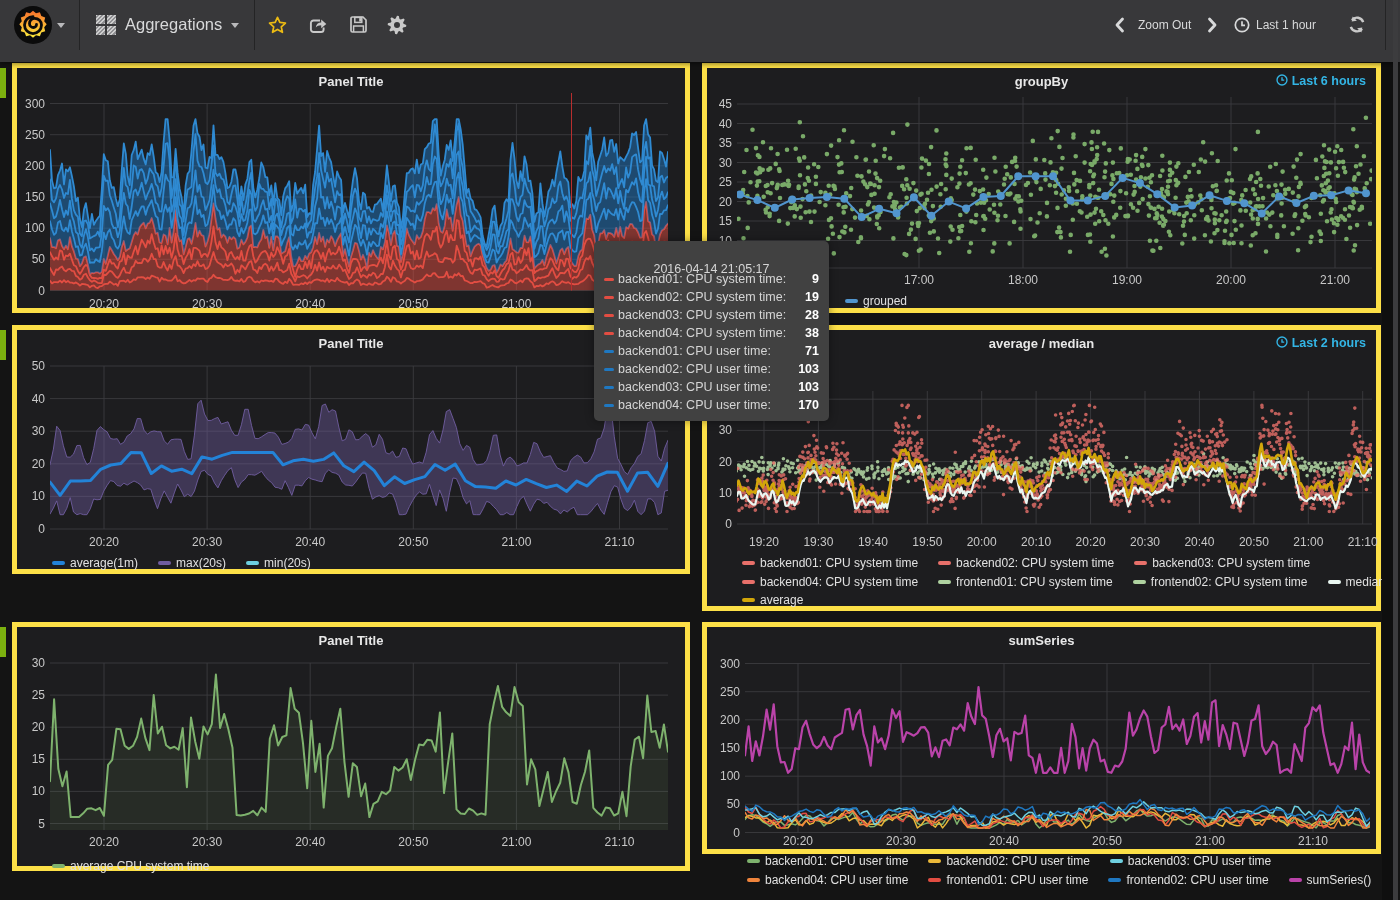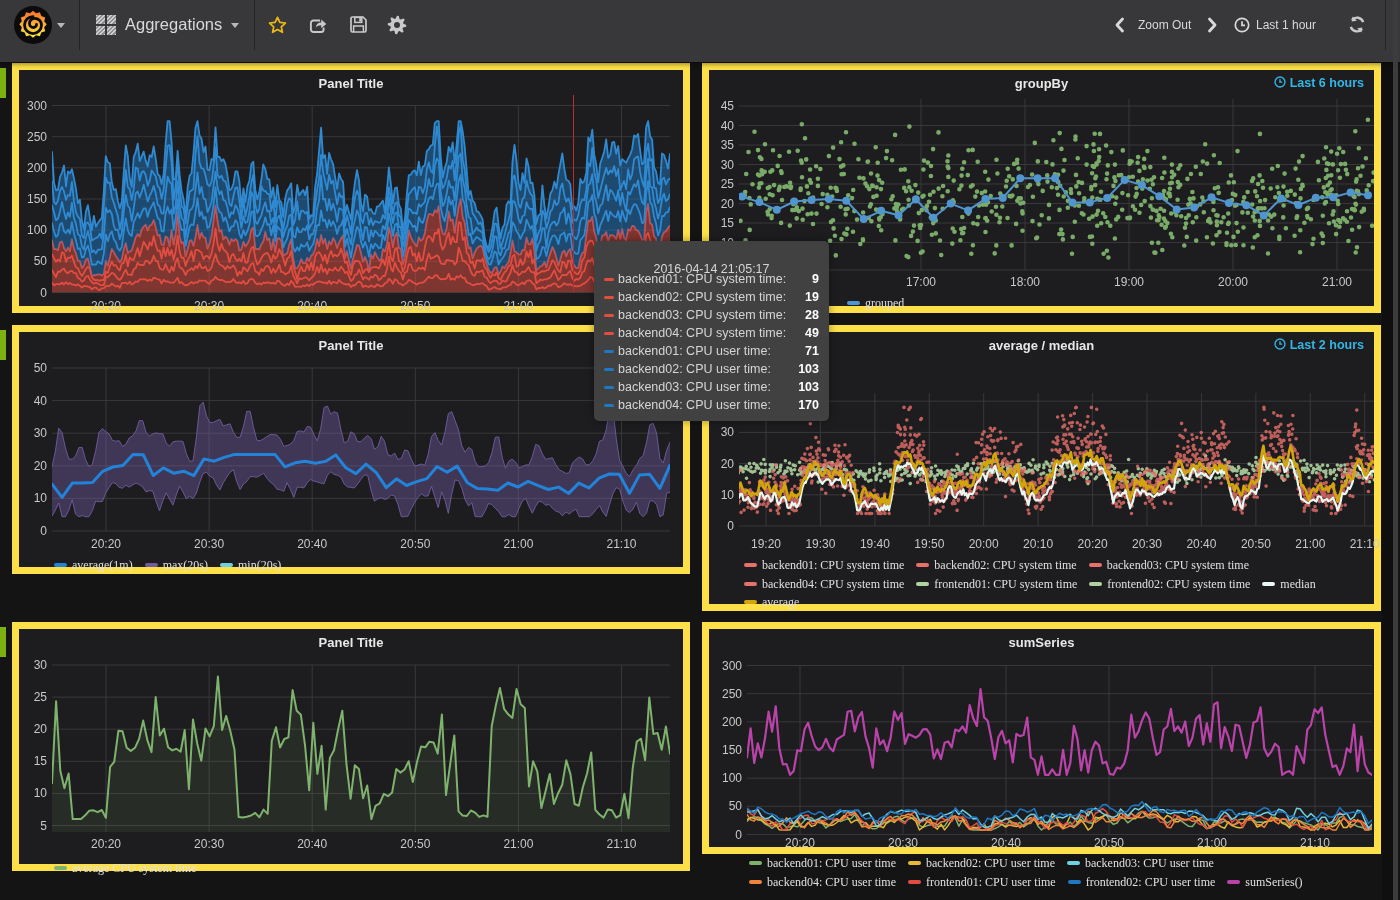--- a/index.html
+++ b/index.html
@@ -8,27 +8,27 @@
   box-shadow:0 2px 5px rgba(0,0,0,.45); z-index:20; }
 .nsep { position:absolute; top:0; width:1px; height:50px; background:#242425; }
 .logoC { position:absolute; left:14px; top:6px; }
 .caret { position:absolute; width:0; height:0; border-left:4.5px solid transparent;
   border-right:4.5px solid transparent; border-top:5px solid #b9b9bb; }
 .dash-icon { position:absolute; left:96px; top:15px; width:20px; height:20px; }
 .dash-icon div { position:absolute; width:9px; height:9px;
   background:repeating-linear-gradient(-45deg,#cfcfcf 0 1.4px,#8f8f92 1.4px 3px); }
 .navtext { position:absolute; color:#d8d9da; font-size:16.5px; top:15px; }
 .navsmall { position:absolute; color:#d8d9da; font-size:12px; top:18px; }
-.panel { position:absolute; background:#1d1d1f; border:7px solid #fde047; }
+.panel { position:absolute; background:#1d1d1f; border:5px solid #fde047; }
 .ptitle { position:absolute; left:0; right:0; top:6px; text-align:center; color:#e8e8e8;
   font-size:13px; font-weight:700; }
 .psvg { position:absolute; left:0; top:0; }
 .tab { position:absolute; left:0; width:6px; height:30px; background:#7CB10F; }
 .legend { position:absolute; font-size:12px; color:#e0e0e0; white-space:nowrap; }
-.li { margin-right:12px;font-family:Liberation Serif, serif; }
+.li { margin-right:20px; }
 .ld { display:inline-block; width:13px; height:4px; border-radius:2px; vertical-align:2px; }
 .lt { margin-left:5px; }
 .trlabel { position:absolute; right:10px; top:6px; color:#33B5E5; font-size:12.5px; font-weight:400; }
 .tooltip { position:absolute; left:594px; top:241px; width:235px; height:180px; background:#414141;
   border-radius:5px; z-index:30; font-size:12.5px; color:#d5d5d5; box-shadow:0 0 8px rgba(0,0,0,.4); }
 .tt-head { text-align:center; padding-top:21px; height:29px; }
 .tt-row { position:relative; height:18px; line-height:18px; }
 .tt-dash { position:absolute; left:10px; top:7.5px; width:10px; height:3.4px; border-radius:1.7px; }
 .tt-lab { position:absolute; left:24px; }
 .tt-val { position:absolute; right:10px; font-weight:700; color:#fff; }
@@ -375,21 +375,21 @@
       <span class="tt-val">19</span>
     </div>
     <div class="tt-row">
       <span class="tt-dash" style="background:#E24D42"></span>
       <span class="tt-lab" style="">backend03: CPU system time:</span>
       <span class="tt-val">28</span>
     </div>
     <div class="tt-row">
       <span class="tt-dash" style="background:#E24D42"></span>
       <span class="tt-lab" style="">backend04: CPU system time:</span>
-      <span class="tt-val">49</span>
+      <span class="tt-val">38</span>
     </div>
     <div class="tt-row">
       <span class="tt-dash" style="background:#1F78C1"></span>
       <span class="tt-lab" style="font-weight:400;">backend01: CPU user time:</span>
       <span class="tt-val">71</span>
     </div>
     <div class="tt-row">
       <span class="tt-dash" style="background:#1F78C1"></span>
       <span class="tt-lab" style="">backend02: CPU user time:</span>
       <span class="tt-val">103</span>

